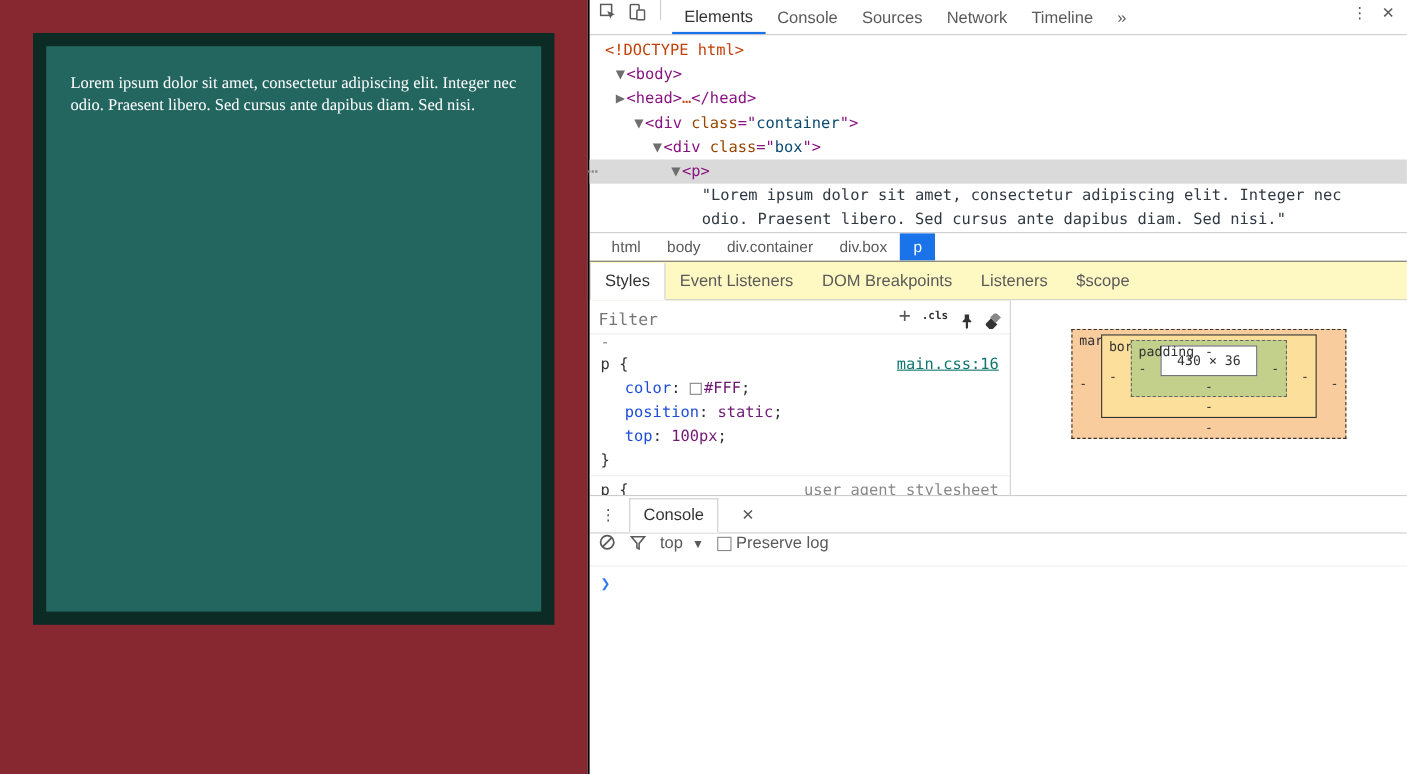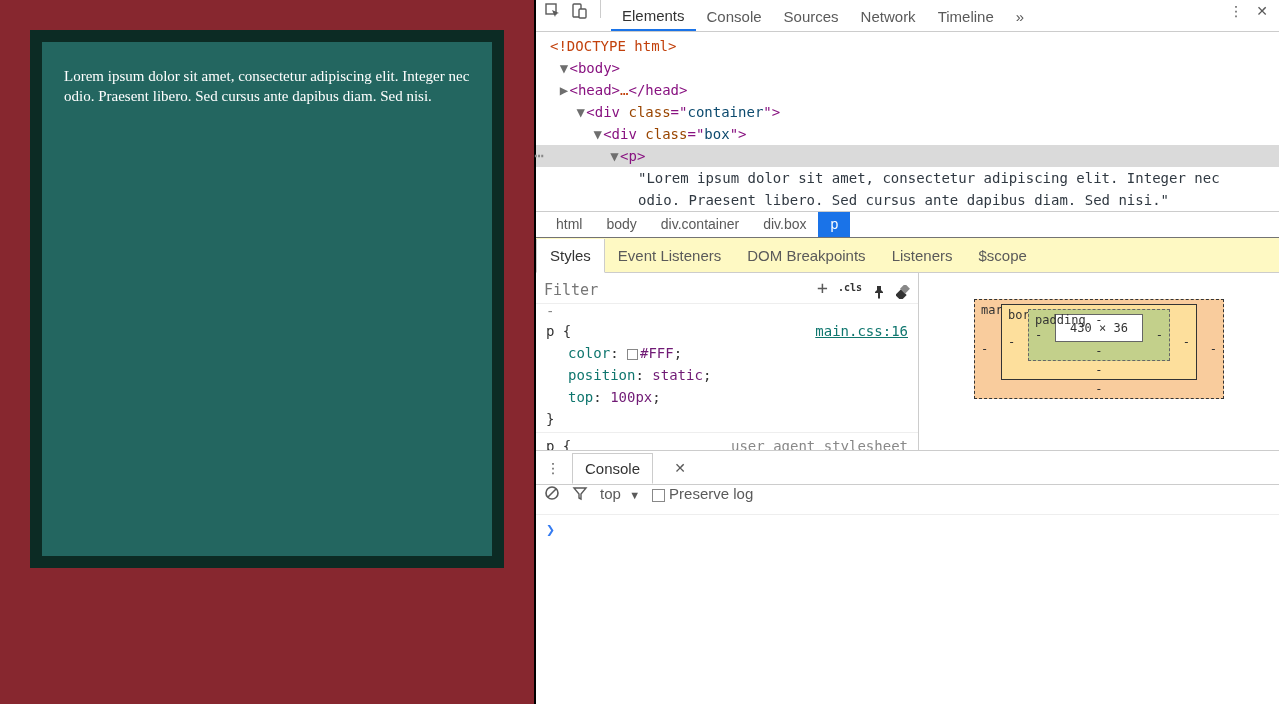--- a/index.html
+++ b/index.html
@@ -36,21 +36,21 @@
 .styles-body{display:flex;flex:1;border-bottom:1px solid #ccc;overflow:hidden}
 .styles-left{flex:1;display:flex;flex-direction:column;font-family:Menlo,Consolas,monospace;font-size:14px;line-height:22px;border-right:1px solid #ccc}
 .filter-row{display:flex;align-items:flex-end;border-bottom:1px solid #eee;padding:4px 8px;gap:10px}
 .filter-input{flex:1;border:none;outline:none;color:#888;font-size:15px;font-family:inherit}
 .fchip{color:#333;font-size:10px;font-weight:600}
 .rule{padding:2px 10px;border-bottom:1px solid #eee;position:relative}
 .rule .src{position:absolute;right:10px;top:2px;color:#0f766e;text-decoration:underline;cursor:pointer}
 .rule .ua{position:absolute;right:10px;top:2px;color:#888}
 .sel{color:#303942}
 .prop{padding-left:22px}
-.pn{color:#0f766e}
+.pn{color:#1d4ed8}
 .pv{color:#701a75}
 .swatch{display:inline-block;width:11px;height:11px;border:1px solid #888;background:#fff;vertical-align:middle;margin-right:2px}
 .styles-right{width:360px;display:flex;align-items:flex-start;justify-content:center;padding:26px 0 0 0;background:#fff;overflow:hidden}
 .boxmodel{font-family:Menlo,Consolas,monospace;font-size:12px}
 .bm{border:1px dashed #333;padding:4px 26px 18px 26px;text-align:center;position:relative}
 .bm .lbl{position:absolute;top:3px;left:6px;font-size:12px}
 .bm-margin{background:#f9cc9d}
 .bm-border{background:#fddf9c;border:1px solid #333;padding:4px 26px 18px 26px;position:relative}
 .bm-padding{background:#c3d08b;border:1px dashed #666;padding:4px 26px 18px 26px;position:relative}
 .bm-content{background:#ffffff;border:1px solid #666;padding:6px 14px;color:#333}

